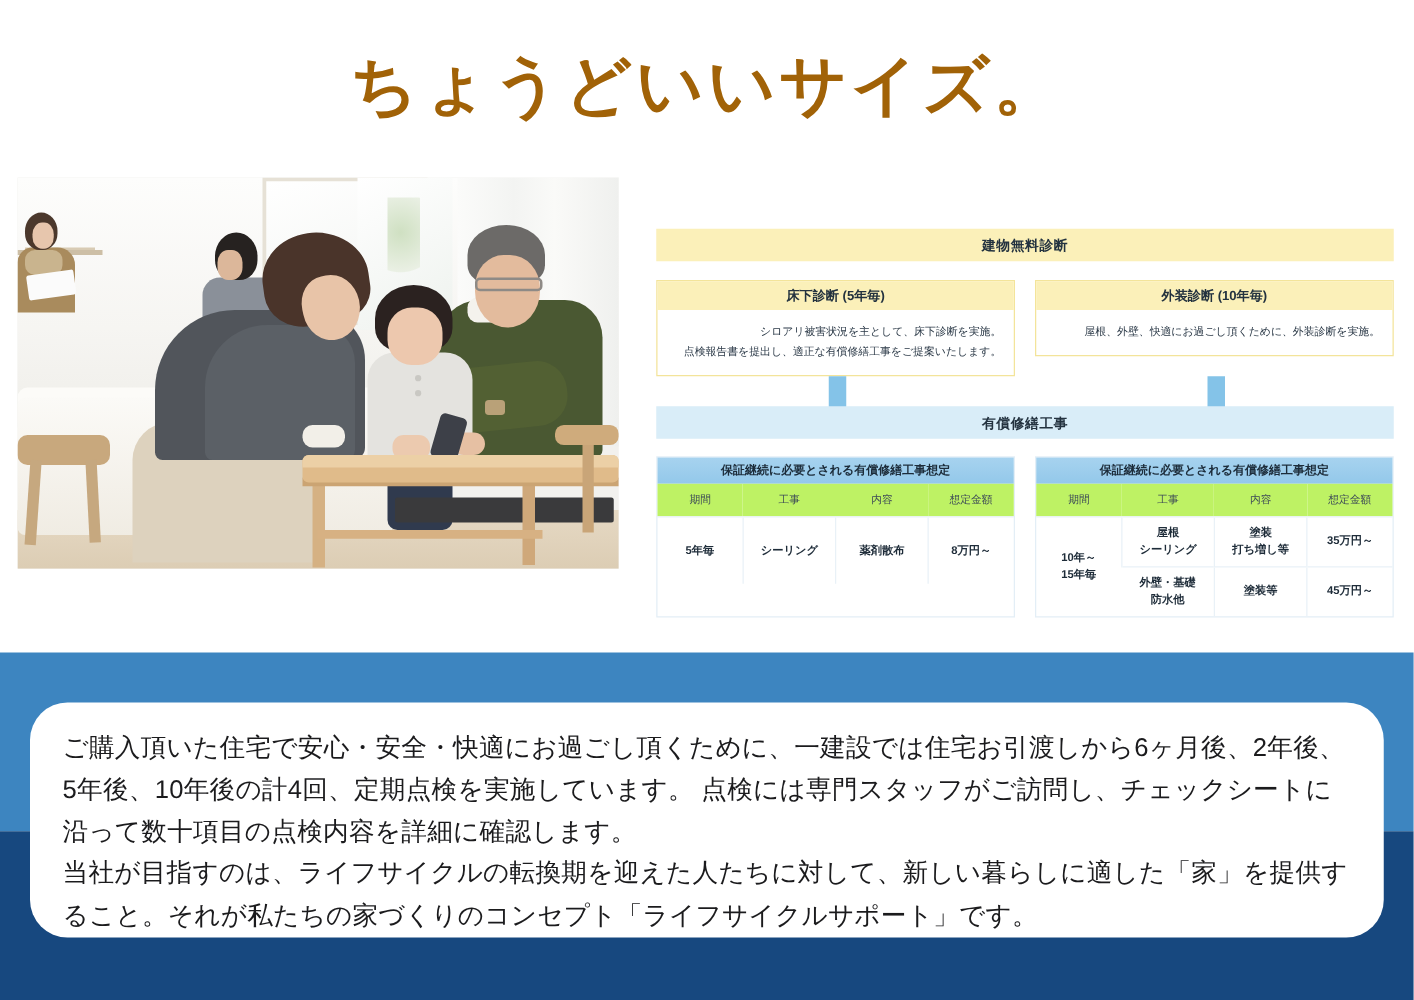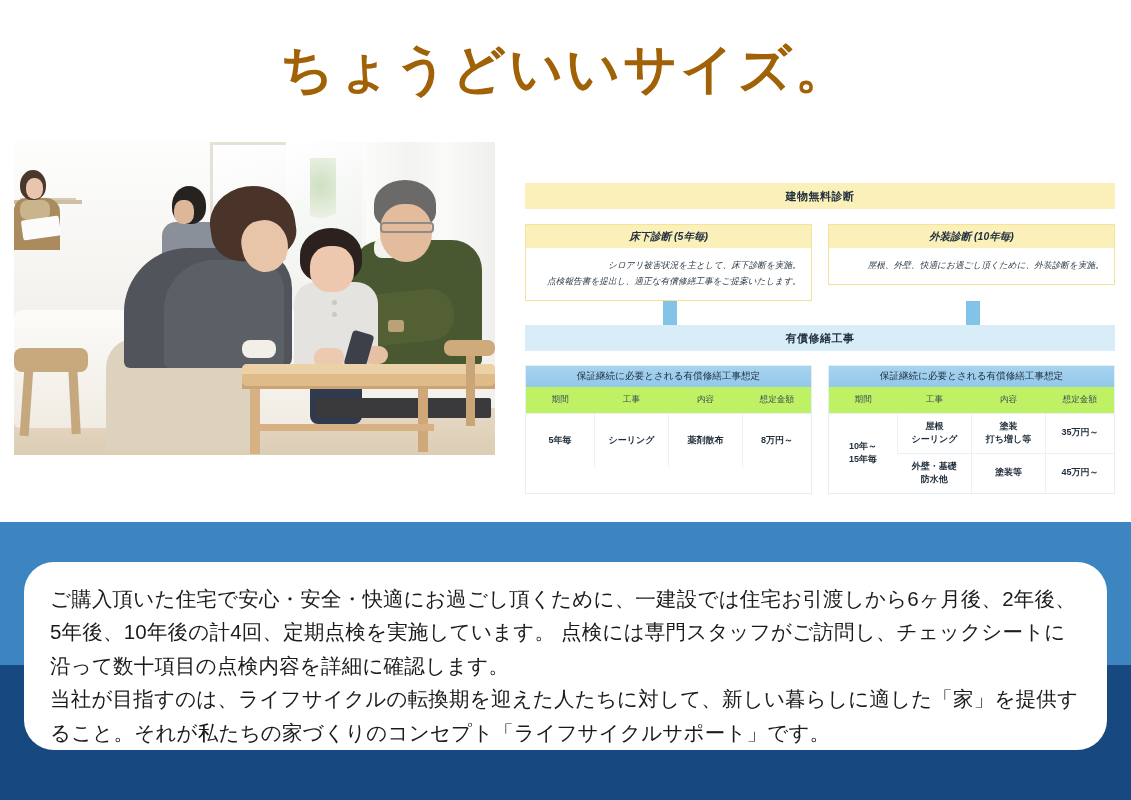--- a/index.html
+++ b/index.html
@@ -113,21 +113,21 @@
   .ph-legr   { left:452px; top:212px; width:9px; height:72px; background:#c9a578; }
 
   
   .diagram { position: absolute; left: 525px; top: 145px; width: 590px; height: 320px; margin-top: 38px; }
   .d-band-yellow {
     width: 590px; height: 26px; background: #fbf0b9;
     display:flex; align-items:center; justify-content:center;
     font-size: 11px; font-weight: 700; color:#23323f; letter-spacing:.5px;
   }
   .d-cols { display:flex; gap: 16px; margin-top: 15px; }
-  .d-col { width: 311px; font-style: italic; }
+  .d-col { width: 311px; }
   .d-card-y { border: 1px solid #f3e49a; background:#fff; }
   .d-card-y .hd {
     background:#fbf0b9; height: 23px; display:flex; align-items:center; justify-content:center;
     font-size: 10.5px; font-weight:700; color:#23323f;
   }
   .d-card-y .bd { padding: 9px 10px 11px 10px; }
   .d-card-y .bd p { font-size: 8.7px; color:#2b3947; line-height: 1.85; white-space:nowrap;text-align:right; }
 
   .d-arrow-row { position:relative; height: 28px; }
   .arrow {
@@ -145,21 +145,21 @@
     position:absolute; left:0; top: 142px; width:590px; height: 26px; background:#d9edf8;
     display:flex; align-items:center; justify-content:center;
     font-size: 11px; font-weight:700; color:#23323f; letter-spacing:.5px;
   }
 
   .d-tables { position:absolute; left:0; top: 182px; display:flex; gap:16px; }
   .d-table { width: 287px; border:1px solid #e3eef6; background:#fff; }
   .d-table .t-hd {
     background: linear-gradient(180deg,#a7d3ef,#93c8ea);
     height: 21px; display:flex; align-items:center; justify-content:center;
-    font-size: 9.6px; font-weight:400; color:#1c2c3a;
+    font-size: 9.6px; font-weight:700; color:#1c2c3a;
   }
   .tbl { width:100%; border-collapse: collapse; table-layout: fixed; }
   .tbl th {
     background:#bef264; font-size:8.6px; font-weight:400; color:#3d4a57;
     height:26px; text-align:center; border:none;
   }
   .tbl td {
     font-size:9px; font-weight:700; color:#1e2c39; text-align:center;
     border-left:1px solid #e9f1f7; border-top:1px solid #e9f1f7;
     line-height:1.5; padding:6px 2px;

